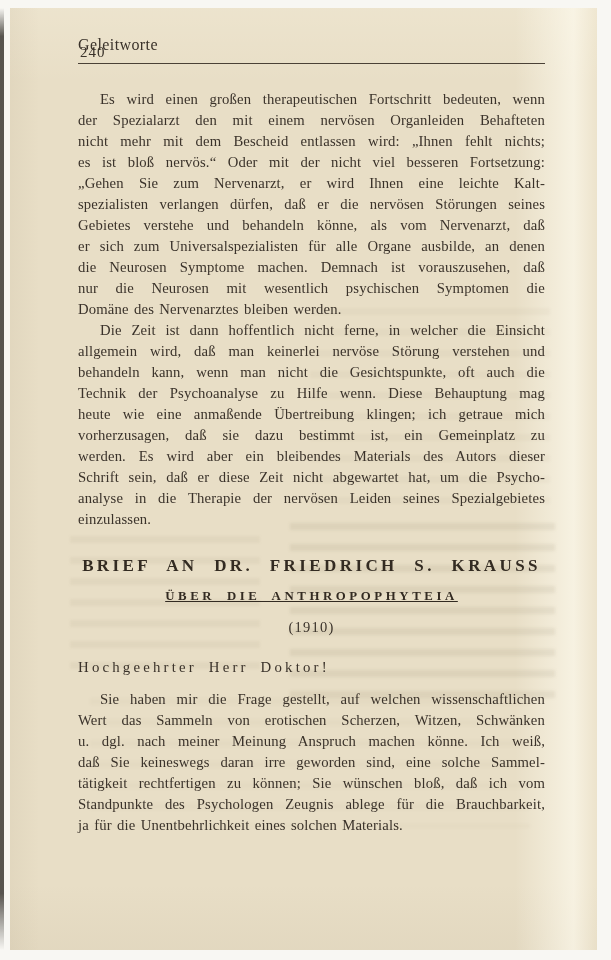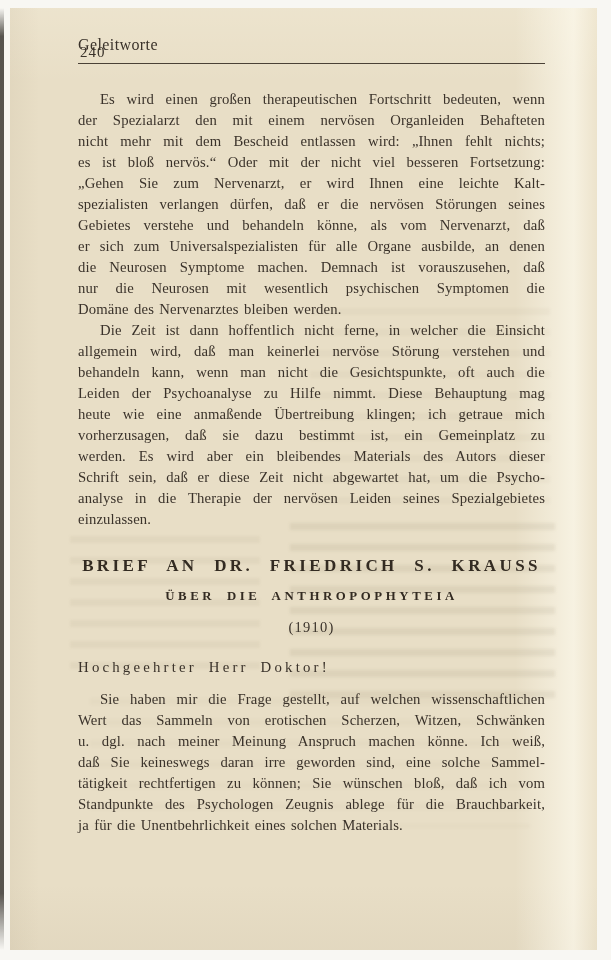--- a/index.html
+++ b/index.html
@@ -76,20 +76,21 @@
     margin: 26px 0 0; text-align: center;
     font-size: 17px; font-weight: 700;
     letter-spacing: 3.4px; word-spacing: 9px;
     color: #332b22;
   }
   .letter-subtitle {
     margin: 13px 0 0; text-align: center;
     font-size: 12.8px; font-weight: 700;
     letter-spacing: 3.6px; word-spacing: 5px;
     color: #332b22;
+    text-decoration: underline;
   }
   .letter-year {
     margin-top: 15px; text-align: center;
     font-size: 14.5px; letter-spacing: 1.2px;
     font-variant-numeric: oldstyle-nums;
   }
   .salutation {
     margin-top: 23px; text-align: left;
     font-size: 14.8px; letter-spacing: 3.2px; word-spacing: 5px;
   }
@@ -126,21 +127,21 @@
             <div class="line">Gebietes verstehe und behandeln könne, als vom Nervenarzt, daß</div>
             <div class="line">er sich zum Universalspezialisten für alle Organe ausbilde, an denen</div>
             <div class="line">die Neurosen Symptome machen. Demnach ist vorauszusehen, daß</div>
             <div class="line">nur die Neurosen mit wesentlich psychischen Symptomen die</div>
             <div class="line lastline">Domäne des Nervenarztes bleiben werden.</div>
           </div>
         <div class="para">
             <div class="line">Die Zeit ist dann hoffentlich nicht ferne, in welcher die Einsicht</div>
             <div class="line">allgemein wird, daß man keinerlei nervöse Störung verstehen und</div>
             <div class="line">behandeln kann, wenn man nicht die Gesichtspunkte, oft auch die</div>
-            <div class="line">Leiden der Psychoanalyse zu Hilfe nimmt. Diese Behauptung mag</div>
+            <div class="line">Technik der Psychoanalyse zu Hilfe wenn. Diese Behauptung mag</div>
             <div class="line">heute wie eine anmaßende Übertreibung klingen; ich getraue mich</div>
             <div class="line">vorherzusagen, daß sie dazu bestimmt ist, ein Gemeinplatz zu</div>
             <div class="line">werden. Es wird aber ein bleibendes Materials des Autors dieser</div>
             <div class="line">Schrift sein, daß er diese Zeit nicht abgewartet hat, um die Psycho-</div>
             <div class="line">analyse in die Therapie der nervösen Leiden seines Spezialgebietes</div>
             <div class="line lastline">einzulassen.</div>
           </div>
       </div>
 
       <h1 class="letter-title">BRIEF AN DR. FRIEDRICH S. KRAUSS</h1>

